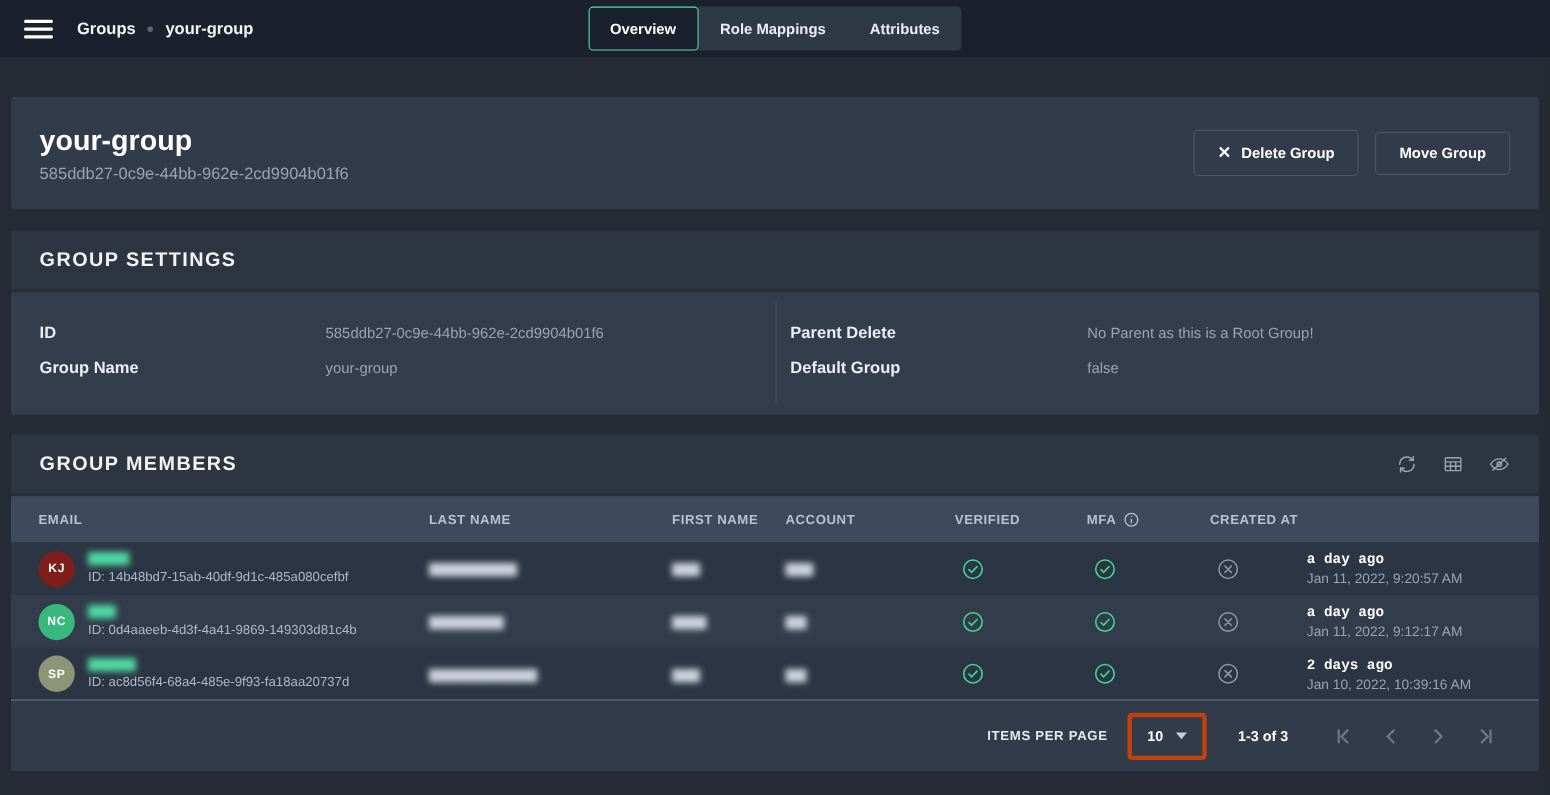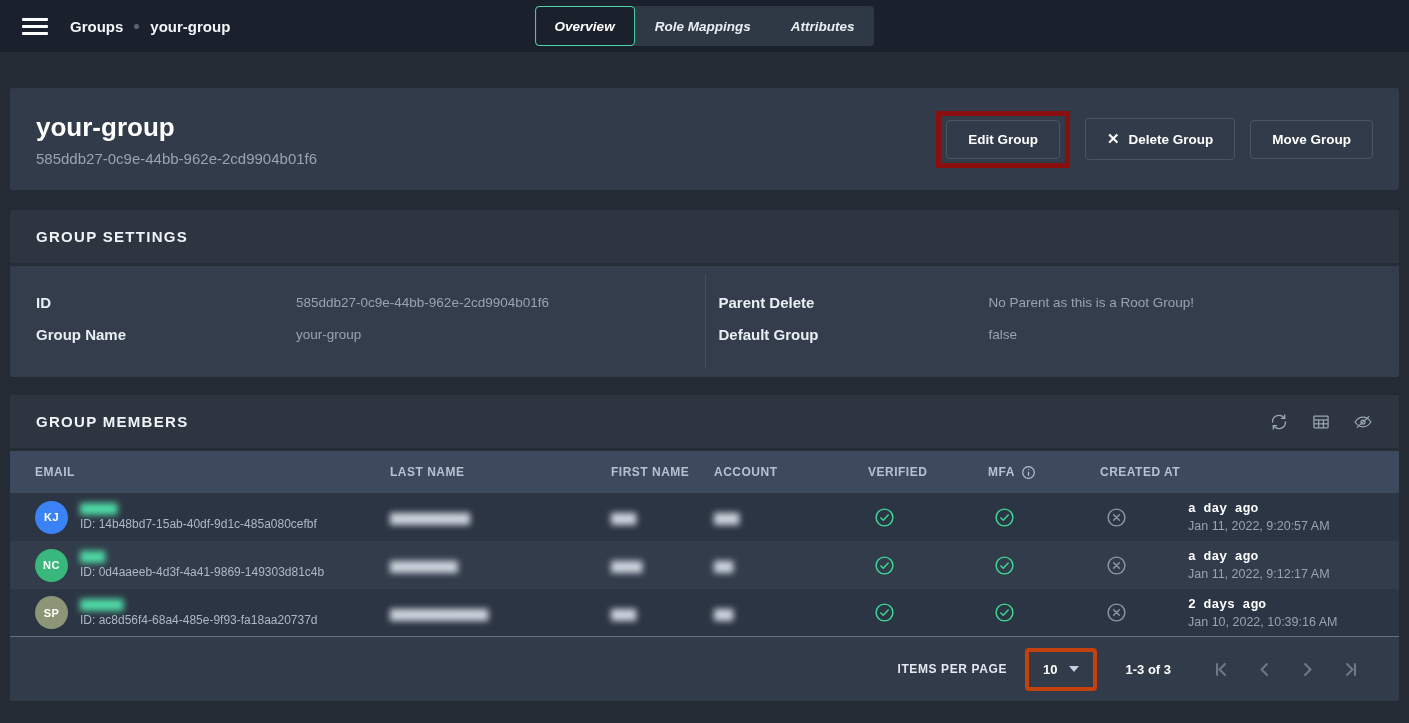--- a/index.html
+++ b/index.html
@@ -23,21 +23,21 @@
   .crumb-dot { width:5px; height:5px; border-radius:50%; background:#5c646f; margin:0 11px; }
 
   .tabs {
     position:absolute; left:50%; transform:translateX(-50%); top:6px;
     height:40px; background:#2f3845; border-radius:4px;
     display:flex; align-items:stretch;
   }
   .tab {
     display:flex; align-items:center; padding:0 19px;
     font-size:13.5px; font-weight:bold; color:#e9eef4;
-    border-radius:4px; border:1px solid transparent; cursor:pointer;font-style:italic;
+    border-radius:4px; border:1px solid transparent; cursor:pointer;
   }
   .tab.active { background:#1b212c; border-color:#4fd8a4; color:#ffffff; }
 
   
   .card { margin:0 10px; background:#323b49; border-radius:3px; }
 
   
   .card-title { margin-top:36px; height:102px; display:flex; align-items:center; justify-content:space-between; padding:0 26px; }
   .gh-name { font-size:26px; font-weight:bold; color:#ffffff; }
   .gh-id { font-size:15px; color:#98a3b3; margin-top:7px; }
@@ -50,21 +50,21 @@
   }
   .red-box { border:5px solid #8b0f0f; padding:4px 5px; }
   .btn-x { font-size:15px; font-weight:bold; }
 
   
   .section-band {
     height:56px; display:flex; align-items:center; justify-content:space-between;
     padding:0 26px; background:#2d3541; border-radius:3px 3px 0 0;
     border-bottom:3px solid #272d37;
   }
-  .section-title { font-size:15px; font-weight:bold; letter-spacing:1.3px; color:#f0f4f8; }
+  .section-title { font-size:18px; font-weight:bold; letter-spacing:1.3px; color:#f0f4f8; }
 
   
   .card-settings { margin-top:20px; }
   .settings-body {
     background:#343d4b; border-radius:0 0 3px 3px;
     display:grid; grid-template-columns:1fr 1fr;
     padding:20px 0 27px; position:relative;
   }
   .settings-divider { position:absolute; left:50%; top:8px; bottom:8px; width:1px; background:#454f61; }
   .field-row { display:flex; align-items:center; height:32px; }
@@ -132,23 +132,20 @@
     <div class="tab">Attributes</div>
   </nav>
 </header>
 
 <section class="card card-title">
   <div>
     <div class="gh-name">your-group</div>
     <div class="gh-id">585ddb27-0c9e-44bb-962e-2cd9904b01f6</div>
   </div>
   <div class="gh-buttons">
-    <span class="red-box">
-      <button class="btn">Edit Group</button>
-    </span>
     <button class="btn">
       <span class="btn-x">✕</span>
       <span>Delete Group</span>
     </button>
     <button class="btn">Move Group</button>
   </div>
 </section>
 
 <section class="card card-settings">
   <div class="section-band">
@@ -216,21 +213,21 @@
         <circle cx="8" cy="8" r="6.2"></circle>
           <line x1="8" y1="7.2" x2="8" y2="11.4"></line>
           <circle cx="8" cy="4.9" r="0.6" fill="#b6c1d1" stroke="none"></circle>
       </svg>
     </div>
     <div class="th">CREATED AT</div>
   </div>
 
   <div class="tbl-grid tbl-row odd">
     <div class="user-cell">
-      <div class="avatar" style="background: #3b82f6;">KJ</div>
+      <div class="avatar" style="background: #7f1d1d;">KJ</div>
       <div class="user-meta">
         <span class="masked teal">██████</span>
         <span class="row-id">ID: 14b48bd7-15ab-40df-9d1c-485a080cefbf</span>
       </div>
     </div>
     <div><span class="masked light">█████████████</span></div>
     <div><span class="masked light">████</span></div>
     <div><span class="masked light">████</span></div>
     <div class="icon-cell">
       <svg viewBox="0 0 22 22" fill="none" stroke="#41d796" stroke-width="1.5" stroke-linecap="round">

